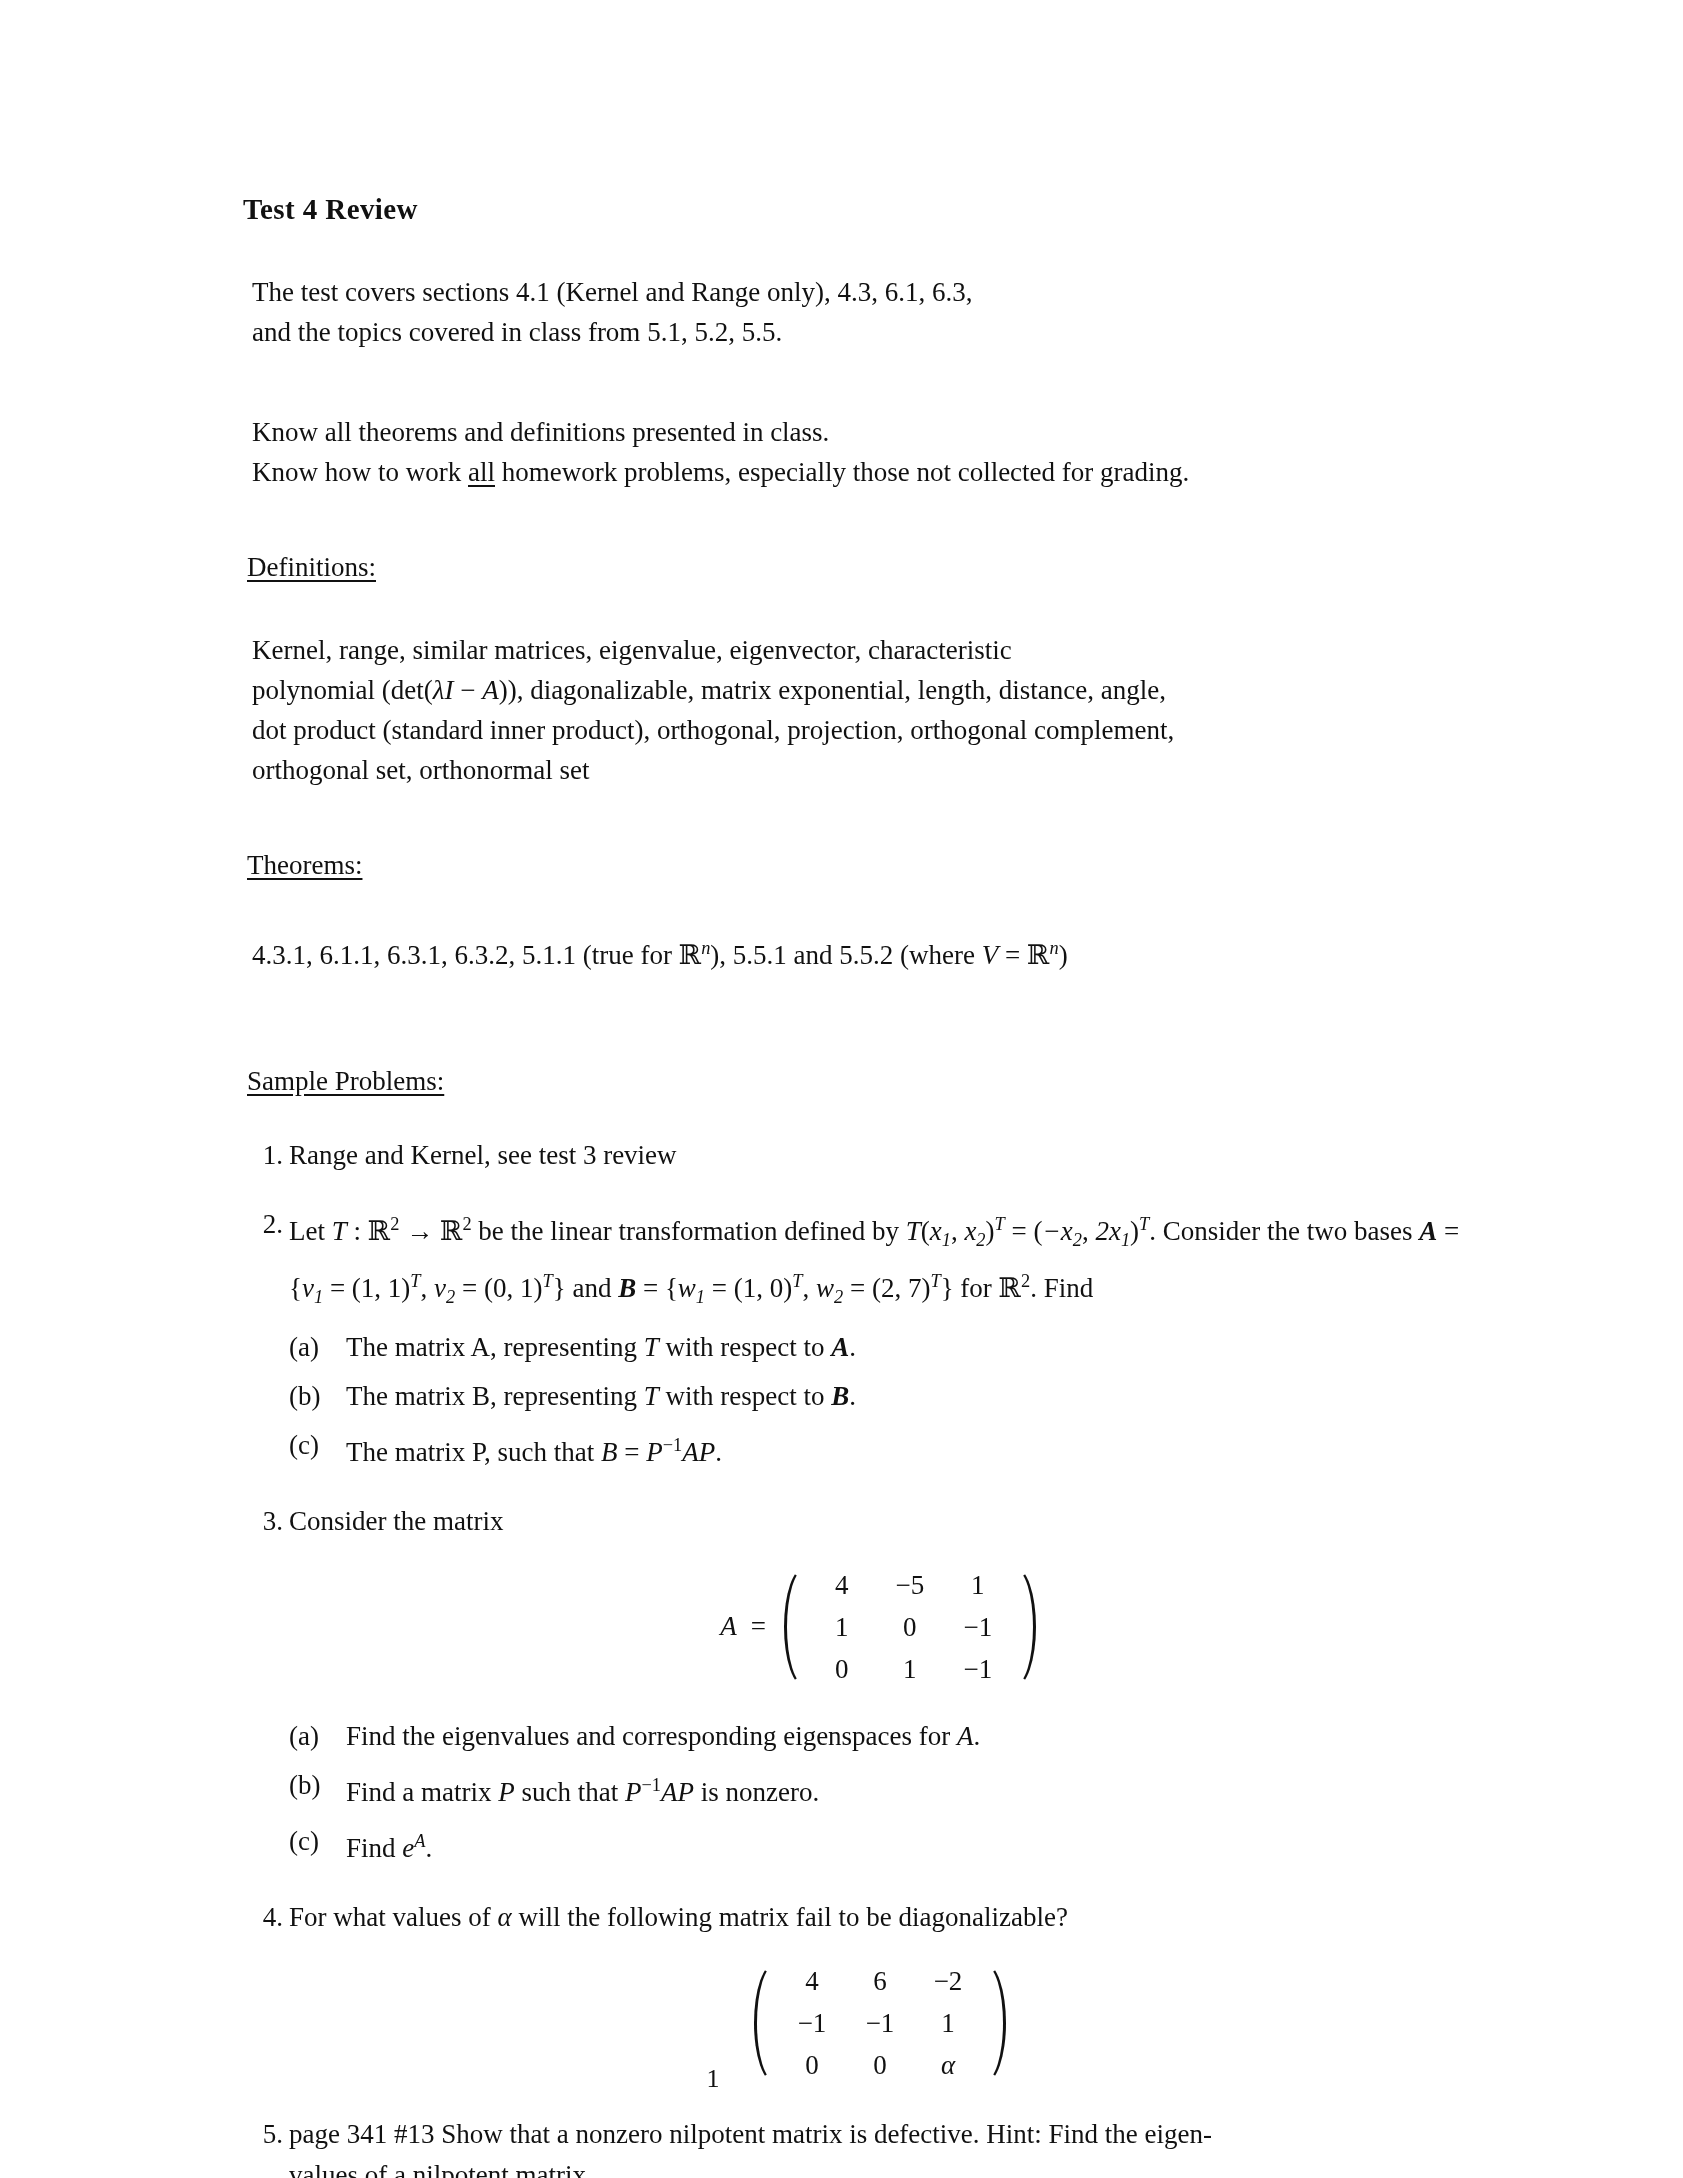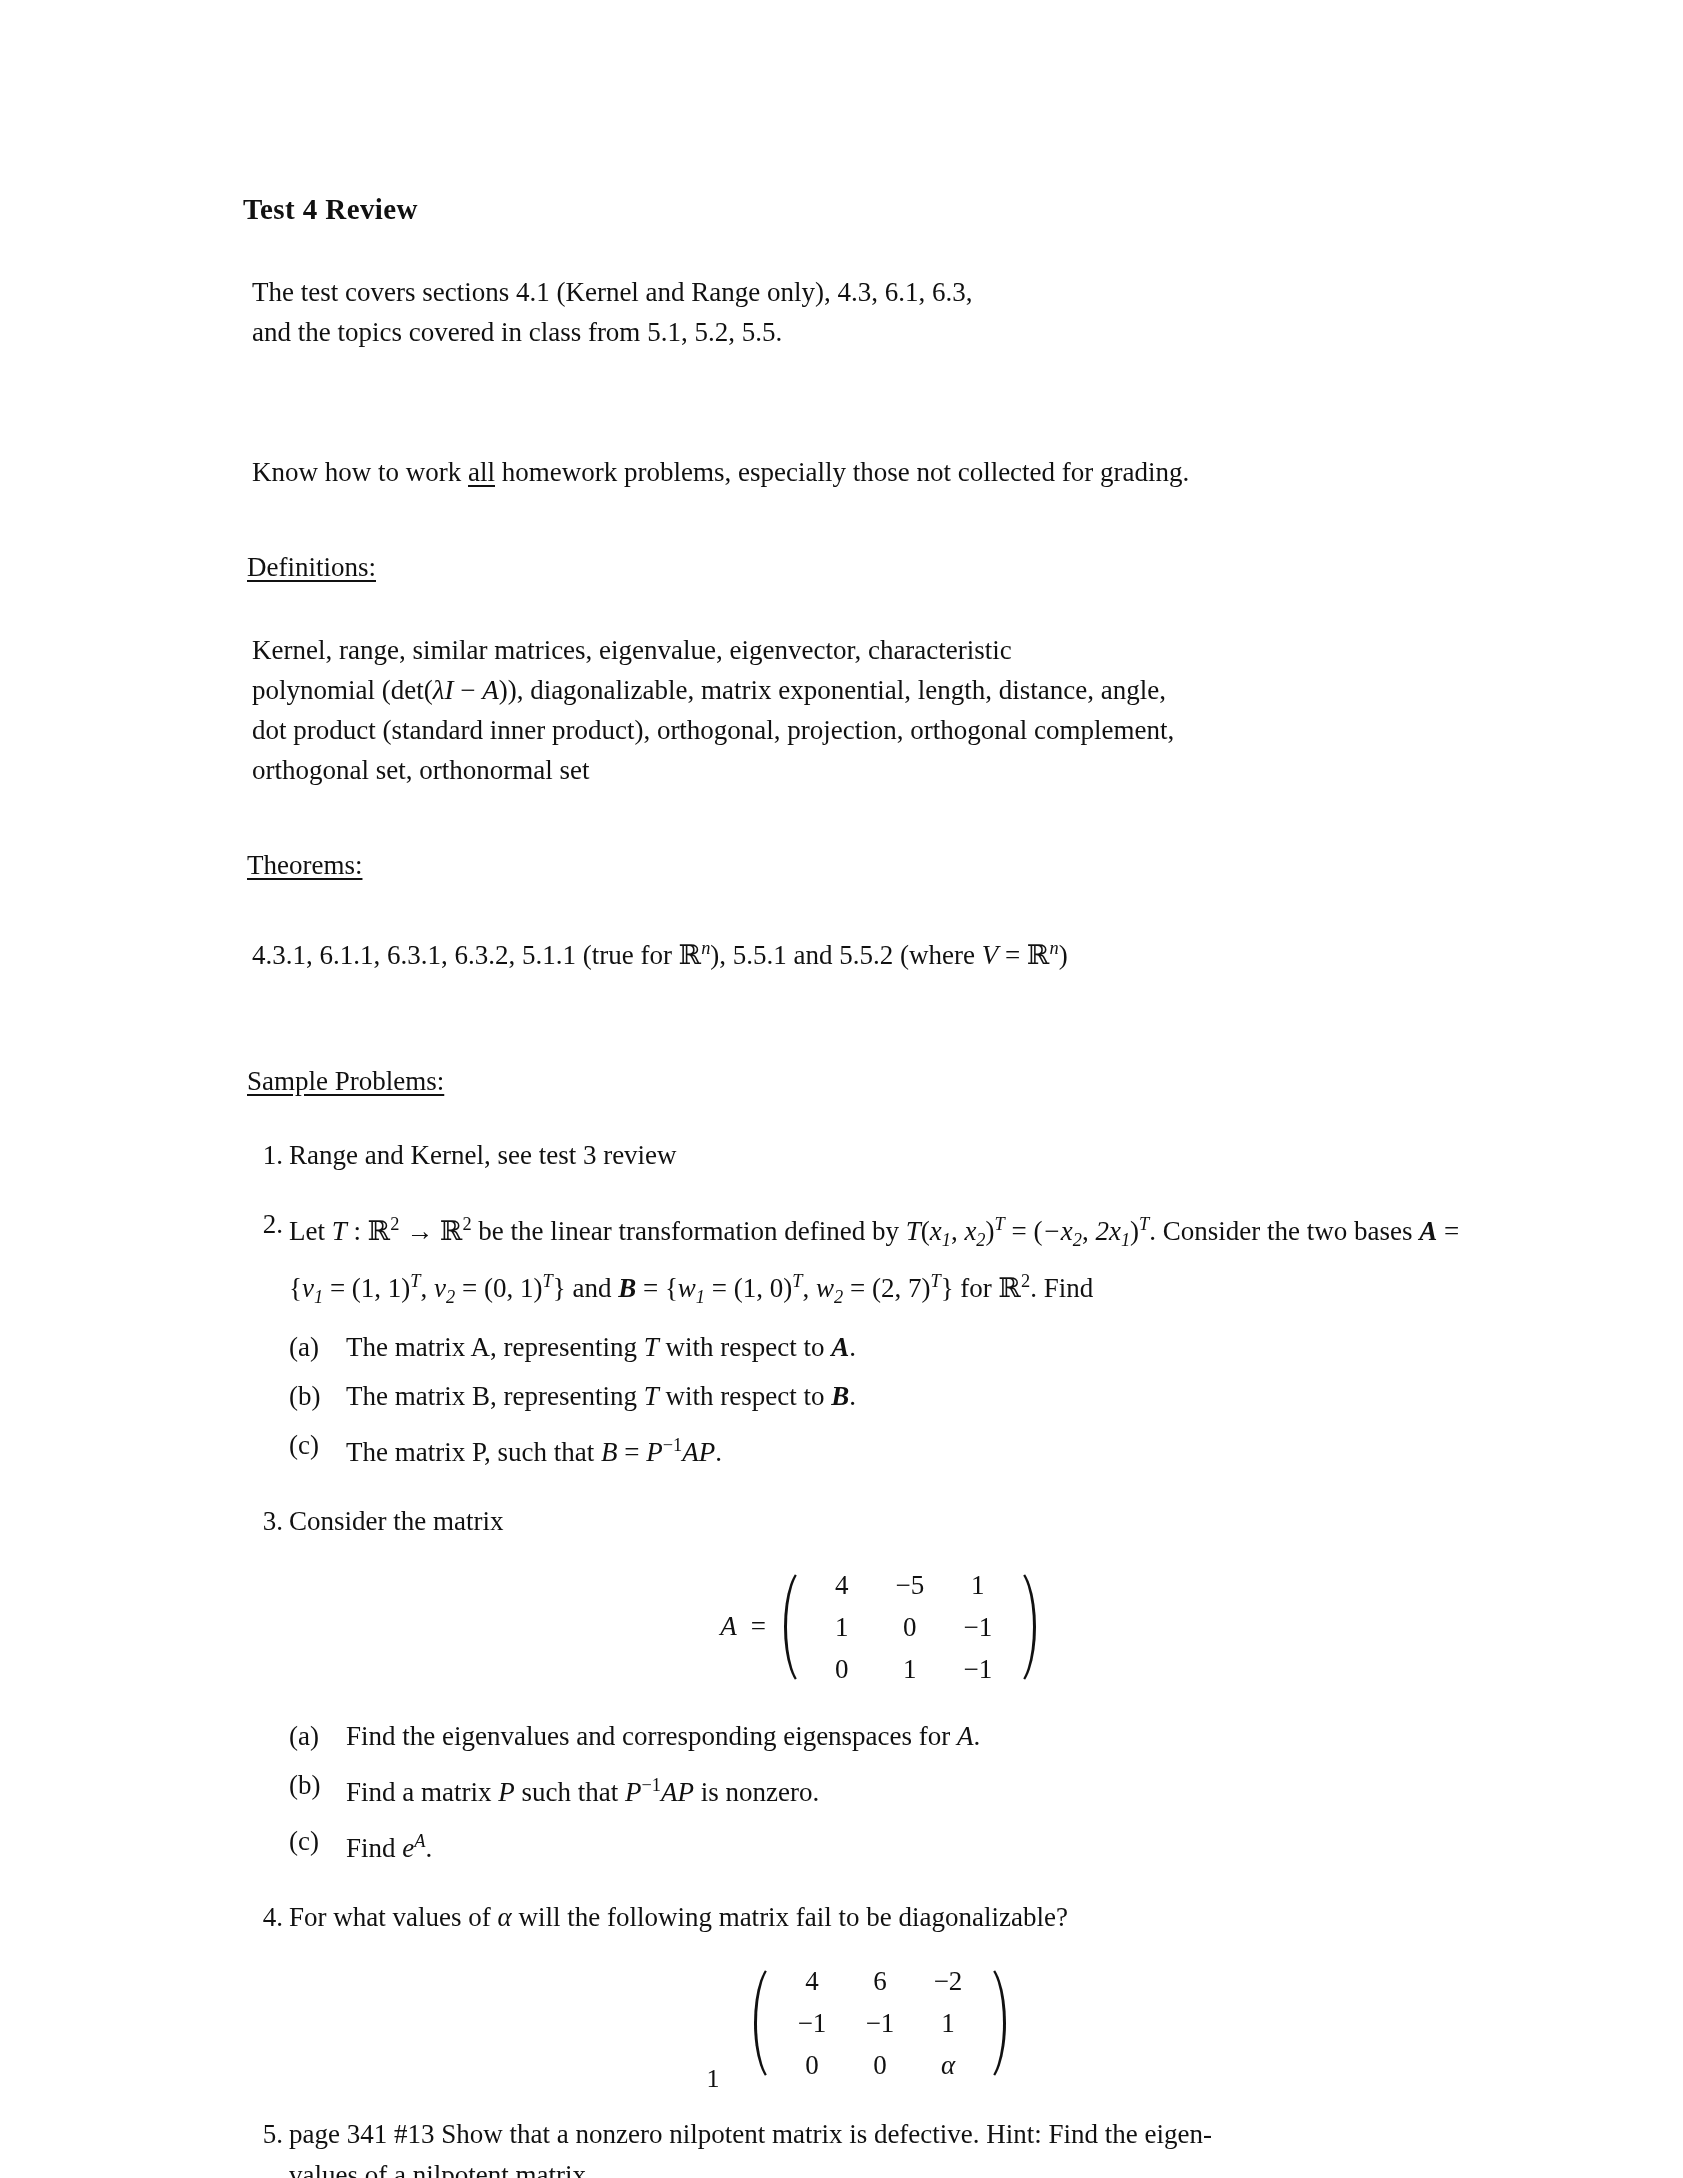--- a/index.html
+++ b/index.html
@@ -171,21 +171,21 @@
     <div class="doc-title">Test 4 Review</div>
 
     <p class="block">
       <span>The test covers sections 4.1 (Kernel and Range only), 4.3, 6.1, 6.3,</span><br>
       <span>and the topics covered in class from 5.1, 5.2, 5.5.</span>
     </p>
 
     <div class="gap-md"></div>
 
     <p class="block">
-      <br>
+      <span>Know all theorems and definitions presented in class.</span><br>
       <span>Know how to work </span><span class="uline">all</span><span> homework problems, especially those not collected for grading.</span>
     </p>
 
     <div class="gap-md"></div>
 
     <p class="heading"><span class="uline">Definitions:</span></p>
 
     <div class="gap-sm"></div>
 
     <p class="block">

